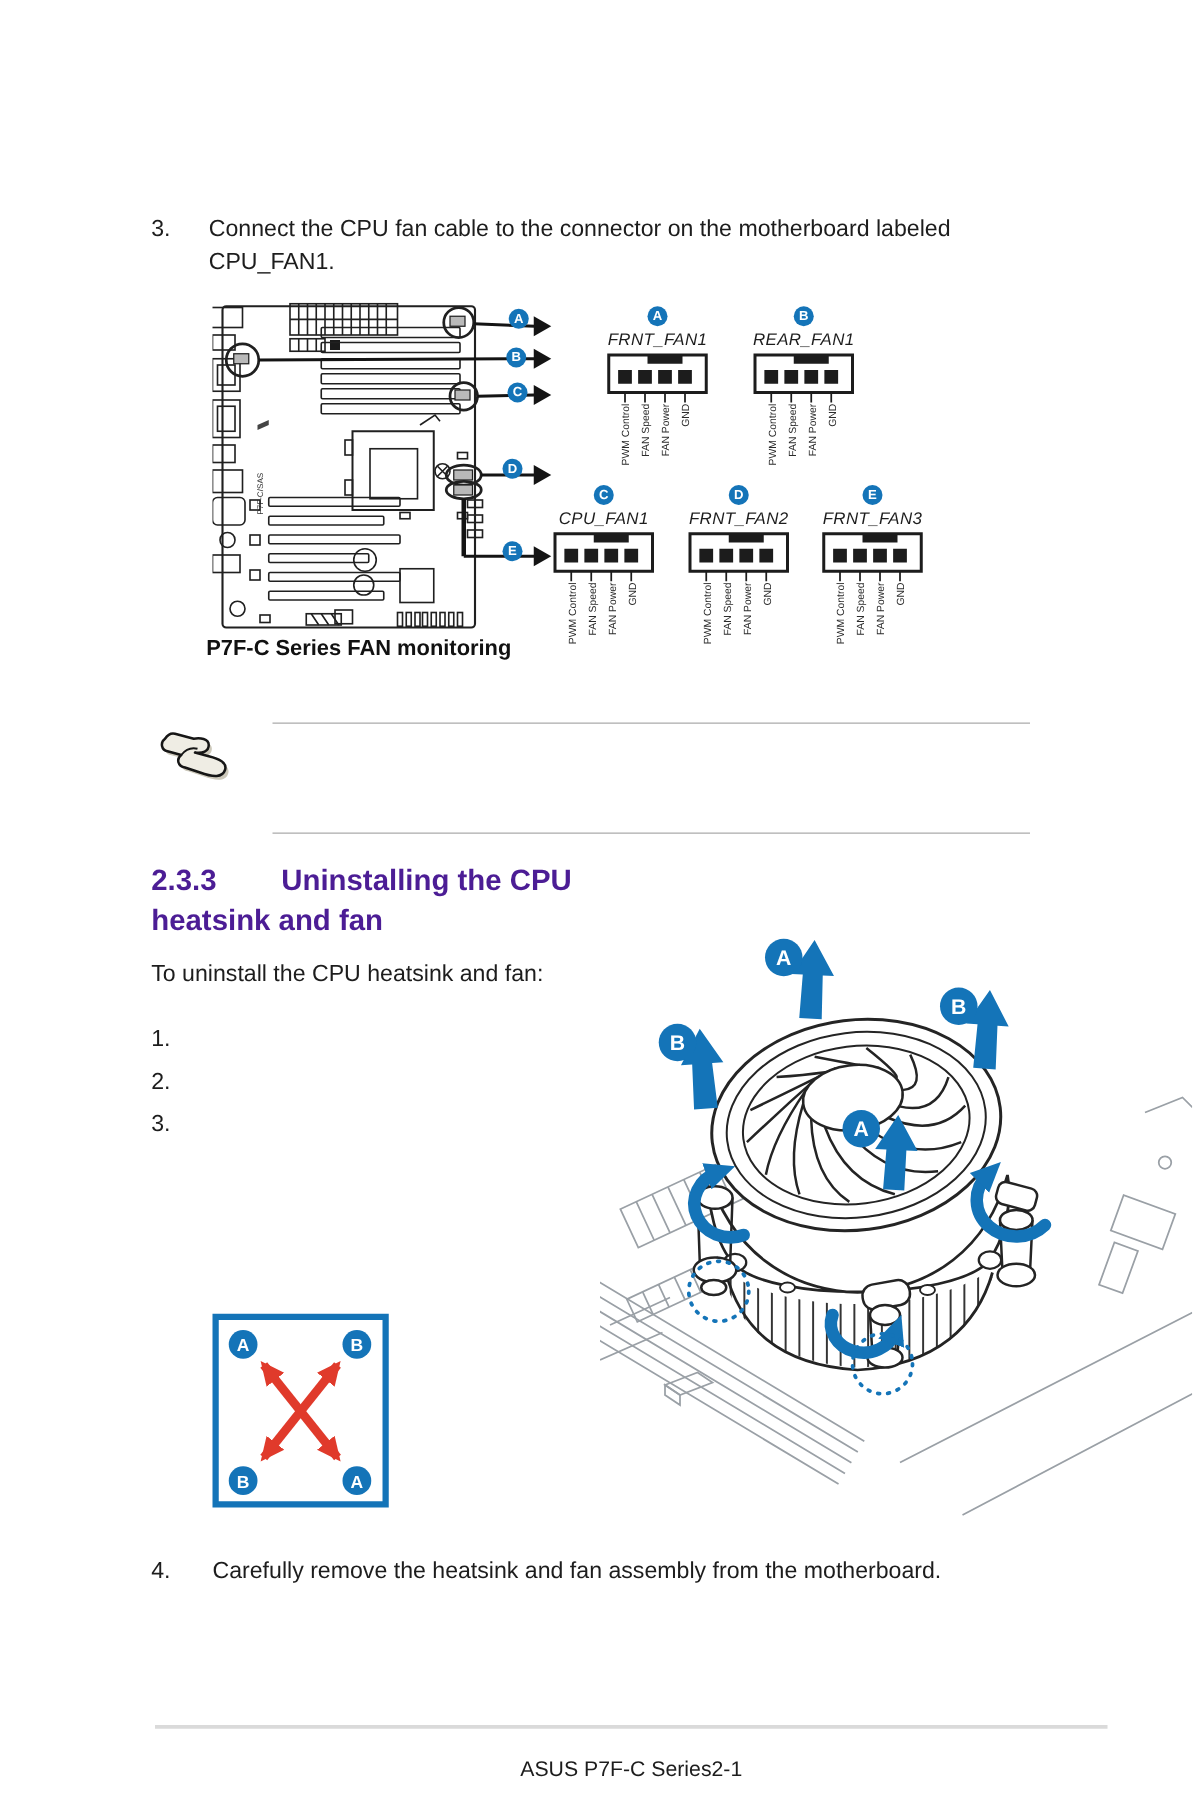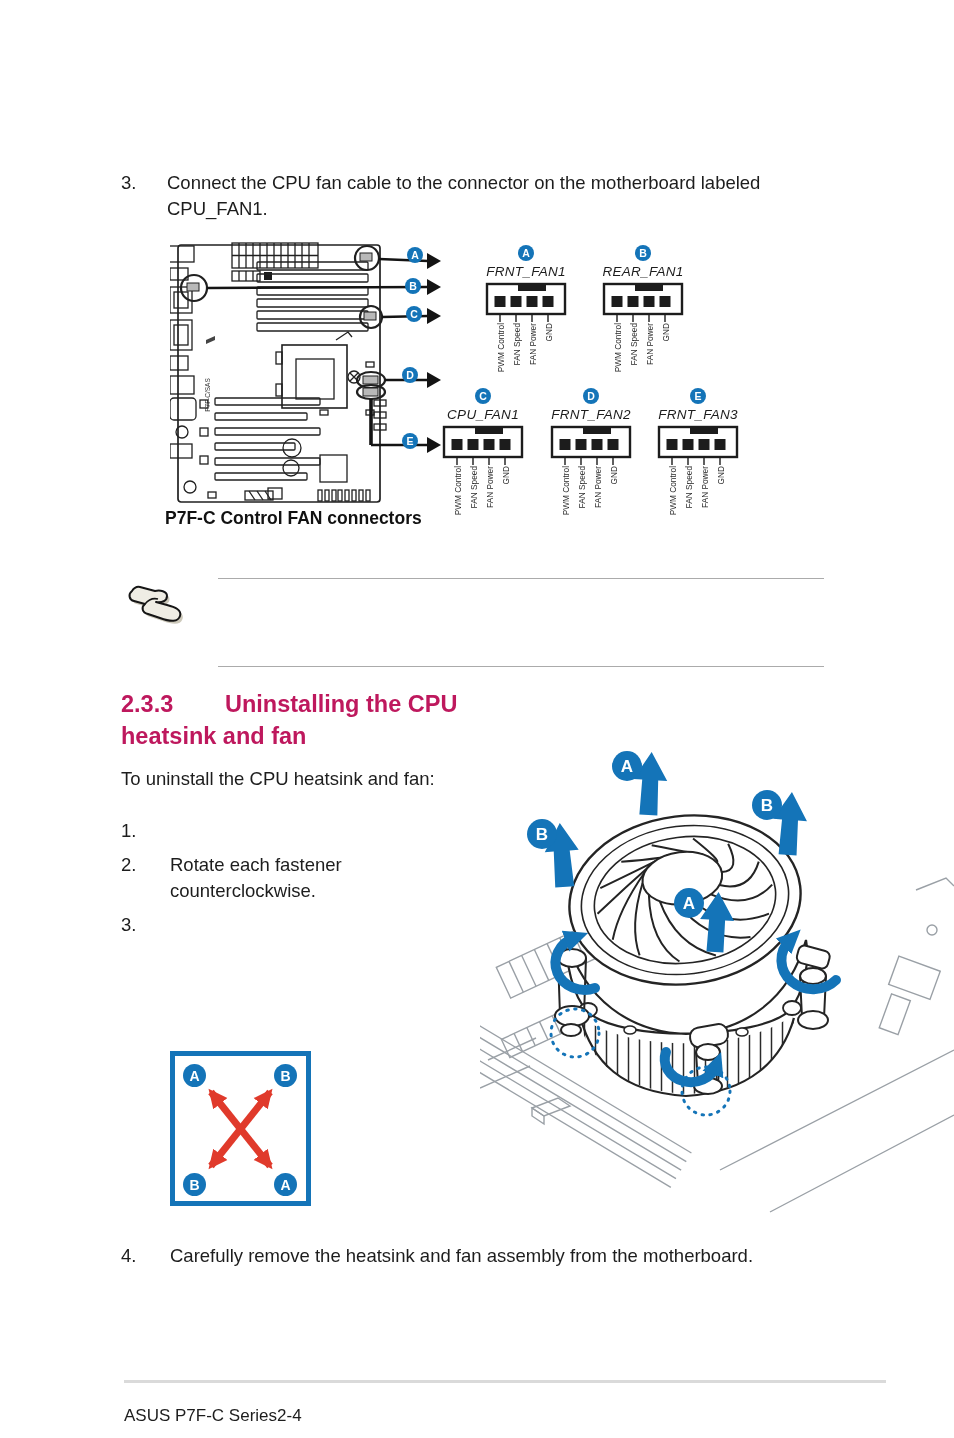--- a/index.html
+++ b/index.html
@@ -26,30 +26,30 @@
   .cpinlabel{font-size:8.3px;fill:#2b2b2b;text-anchor:end;font-family:"Liberation Sans",sans-serif;}
   
   .mobo-line{stroke:#202020;fill:none;stroke-width:1.3;}
   .mobo-fill{fill:#b9b9b9;stroke:#202020;stroke-width:1;}
   .mobo-dark{fill:#1a1a1a;stroke:none;}
   .caption{font-size:17.5px;font-weight:bold;color:#111;white-space:nowrap;}
   
   .divider{position:absolute;height:1px;background:#ababab;}
   .note-text{font-size:18.5px;line-height:27px;color:#1d1d1d;}
   
-  h2.sec{margin:0;font-size:23.5px;line-height:32px;font-weight:bold;color:#be185d;}
+  h2.sec{margin:0;font-size:23.5px;line-height:32px;font-weight:bold;color:#4c1d95;}
   h2.sec .secnum{display:inline-block;width:104px;}
   .intro{font-size:18.5px;}
   
   .seq-box{position:absolute;left:170px;top:1051px;width:131px;height:145px;
            border:5px solid #1474b8;background:#fff;}
   
   .footer-rule{position:absolute;left:124px;top:1380px;width:762px;height:3px;background:#dadada;}
   .footer{position:absolute;left:124px;top:1406px;width:762px;display:flex;
-          justify-content:flex-start;font-size:17px;color:#1d1d1d;}
+          justify-content:center;font-size:17px;color:#1d1d1d;}
   svg text{font-family:"Liberation Sans",sans-serif;}
 </style>
 </head>
 <body>
 
 <div class="page">
 
   <div class="abs step" style="left:121px;top:170px;width:690px;grid-template-columns:46px 640px;">
     <span>3.</span>
     <span>Connect the CPU fan cable to the connector on the motherboard labeled CPU_FAN1.</span>
@@ -257,21 +257,21 @@
       <rect class="cpin" x="52.5" y="15" width="11" height="11"></rect>
         <rect class="cpin" x="68.5" y="15" width="11" height="11"></rect>
       <path class="ctick" d="M26 33V41 M42 33V41 M58 33V41 M74 33V41"></path>
       <text class="cpinlabel" x="29.5" y="42" transform="rotate(-90 29.5 42)">PWM Control</text>
       <text class="cpinlabel" x="45.5" y="42" transform="rotate(-90 45.5 42)">FAN Speed</text>
       <text class="cpinlabel" x="61.5" y="42" transform="rotate(-90 61.5 42)">FAN Power</text>
       <text class="cpinlabel" x="77.5" y="42" transform="rotate(-90 77.5 42)">GND</text>
     </svg>
   </div>
 
-  <div class="abs caption" style="left:165px;top:508px">P7F-C Control FAN connectors</div>
+  <div class="abs caption" style="left:165px;top:508px">P7F-C Series FAN monitoring</div>
 
   <svg class="abs" style="left:124px;top:576px" width="60" height="54" viewBox="0 0 60 54">
     <path d="M8 15 C4 18 5 24 10 25 L21 28 C17 31 18 37 24 38 L36 42 C47 46 54 46 56 40 C58 34 51 31 43 29 L32 26 C38 27 43 25 43 20 C43 15 36 14 31 15 L16 11 C12 10 10 12 8 15 Z" transform="translate(2.5,3)" fill="#cdc9bb" stroke="none"></path>
     <path d="M8 15 C4 18 5 24 10 25 L21 28 C17 31 18 37 24 38 L36 42 C47 46 54 46 56 40 C58 34 51 31 43 29 L32 26 C38 27 43 25 43 20 C43 15 36 14 31 15 L16 11 C12 10 10 12 8 15 Z" fill="#efede4" stroke="#161616" stroke-width="2" stroke-linejoin="round"></path>
     <path d="M21 28 C25 23 30 22 34 23" fill="none" stroke="#161616" stroke-width="1.6"></path>
   </svg>
   <div class="divider" style="left:218px;top:578px;width:606px"></div>
   <div class="divider" style="left:218px;top:666px;width:606px"></div>
 
   <h2 class="sec abs" style="left:121px;top:688px;width:380px">
@@ -279,21 +279,20 @@
   </h2>
 
   <div class="abs intro" style="left:121px;top:768px;width:420px">To uninstall the CPU heatsink and fan:</div>
 
   <div class="abs steps-flow" style="left:121px;top:818px;width:370px">
     <div class="step" style="grid-template-columns:49px 312px">
       <span>1.</span>
     </div>
     <div class="step" style="grid-template-columns:49px 312px">
       <span>2.</span>
-      <span>Rotate each fastener counterclockwise.</span>
     </div>
     <div class="step" style="grid-template-columns:49px 312px">
       <span>3.</span>
     </div>
   </div>
 
   <svg class="abs" style="left:480px;top:700px" width="474" height="515" viewBox="0 0 474 515">
     <defs>
       <marker id="rah" markerUnits="userSpaceOnUse" markerWidth="30" markerHeight="30" refX="9" refY="13" orient="auto">
         <path d="M0 2 L24 13 L0 24 Z" fill="#1474b8"></path>
@@ -417,16 +416,16 @@
   </div>
 
   <div class="abs step" style="left:121px;top:1243px;grid-template-columns:49px 700px">
     <span>4.</span>
     <span>Carefully remove the heatsink and fan assembly from the motherboard.</span>
   </div>
 
   <div class="footer-rule"></div>
   <div class="footer">
     <span>ASUS P7F-C Series</span>
-    <span>2-4</span>
+    <span>2-1</span>
   </div>
 
 </div>
 
 </body></html>

